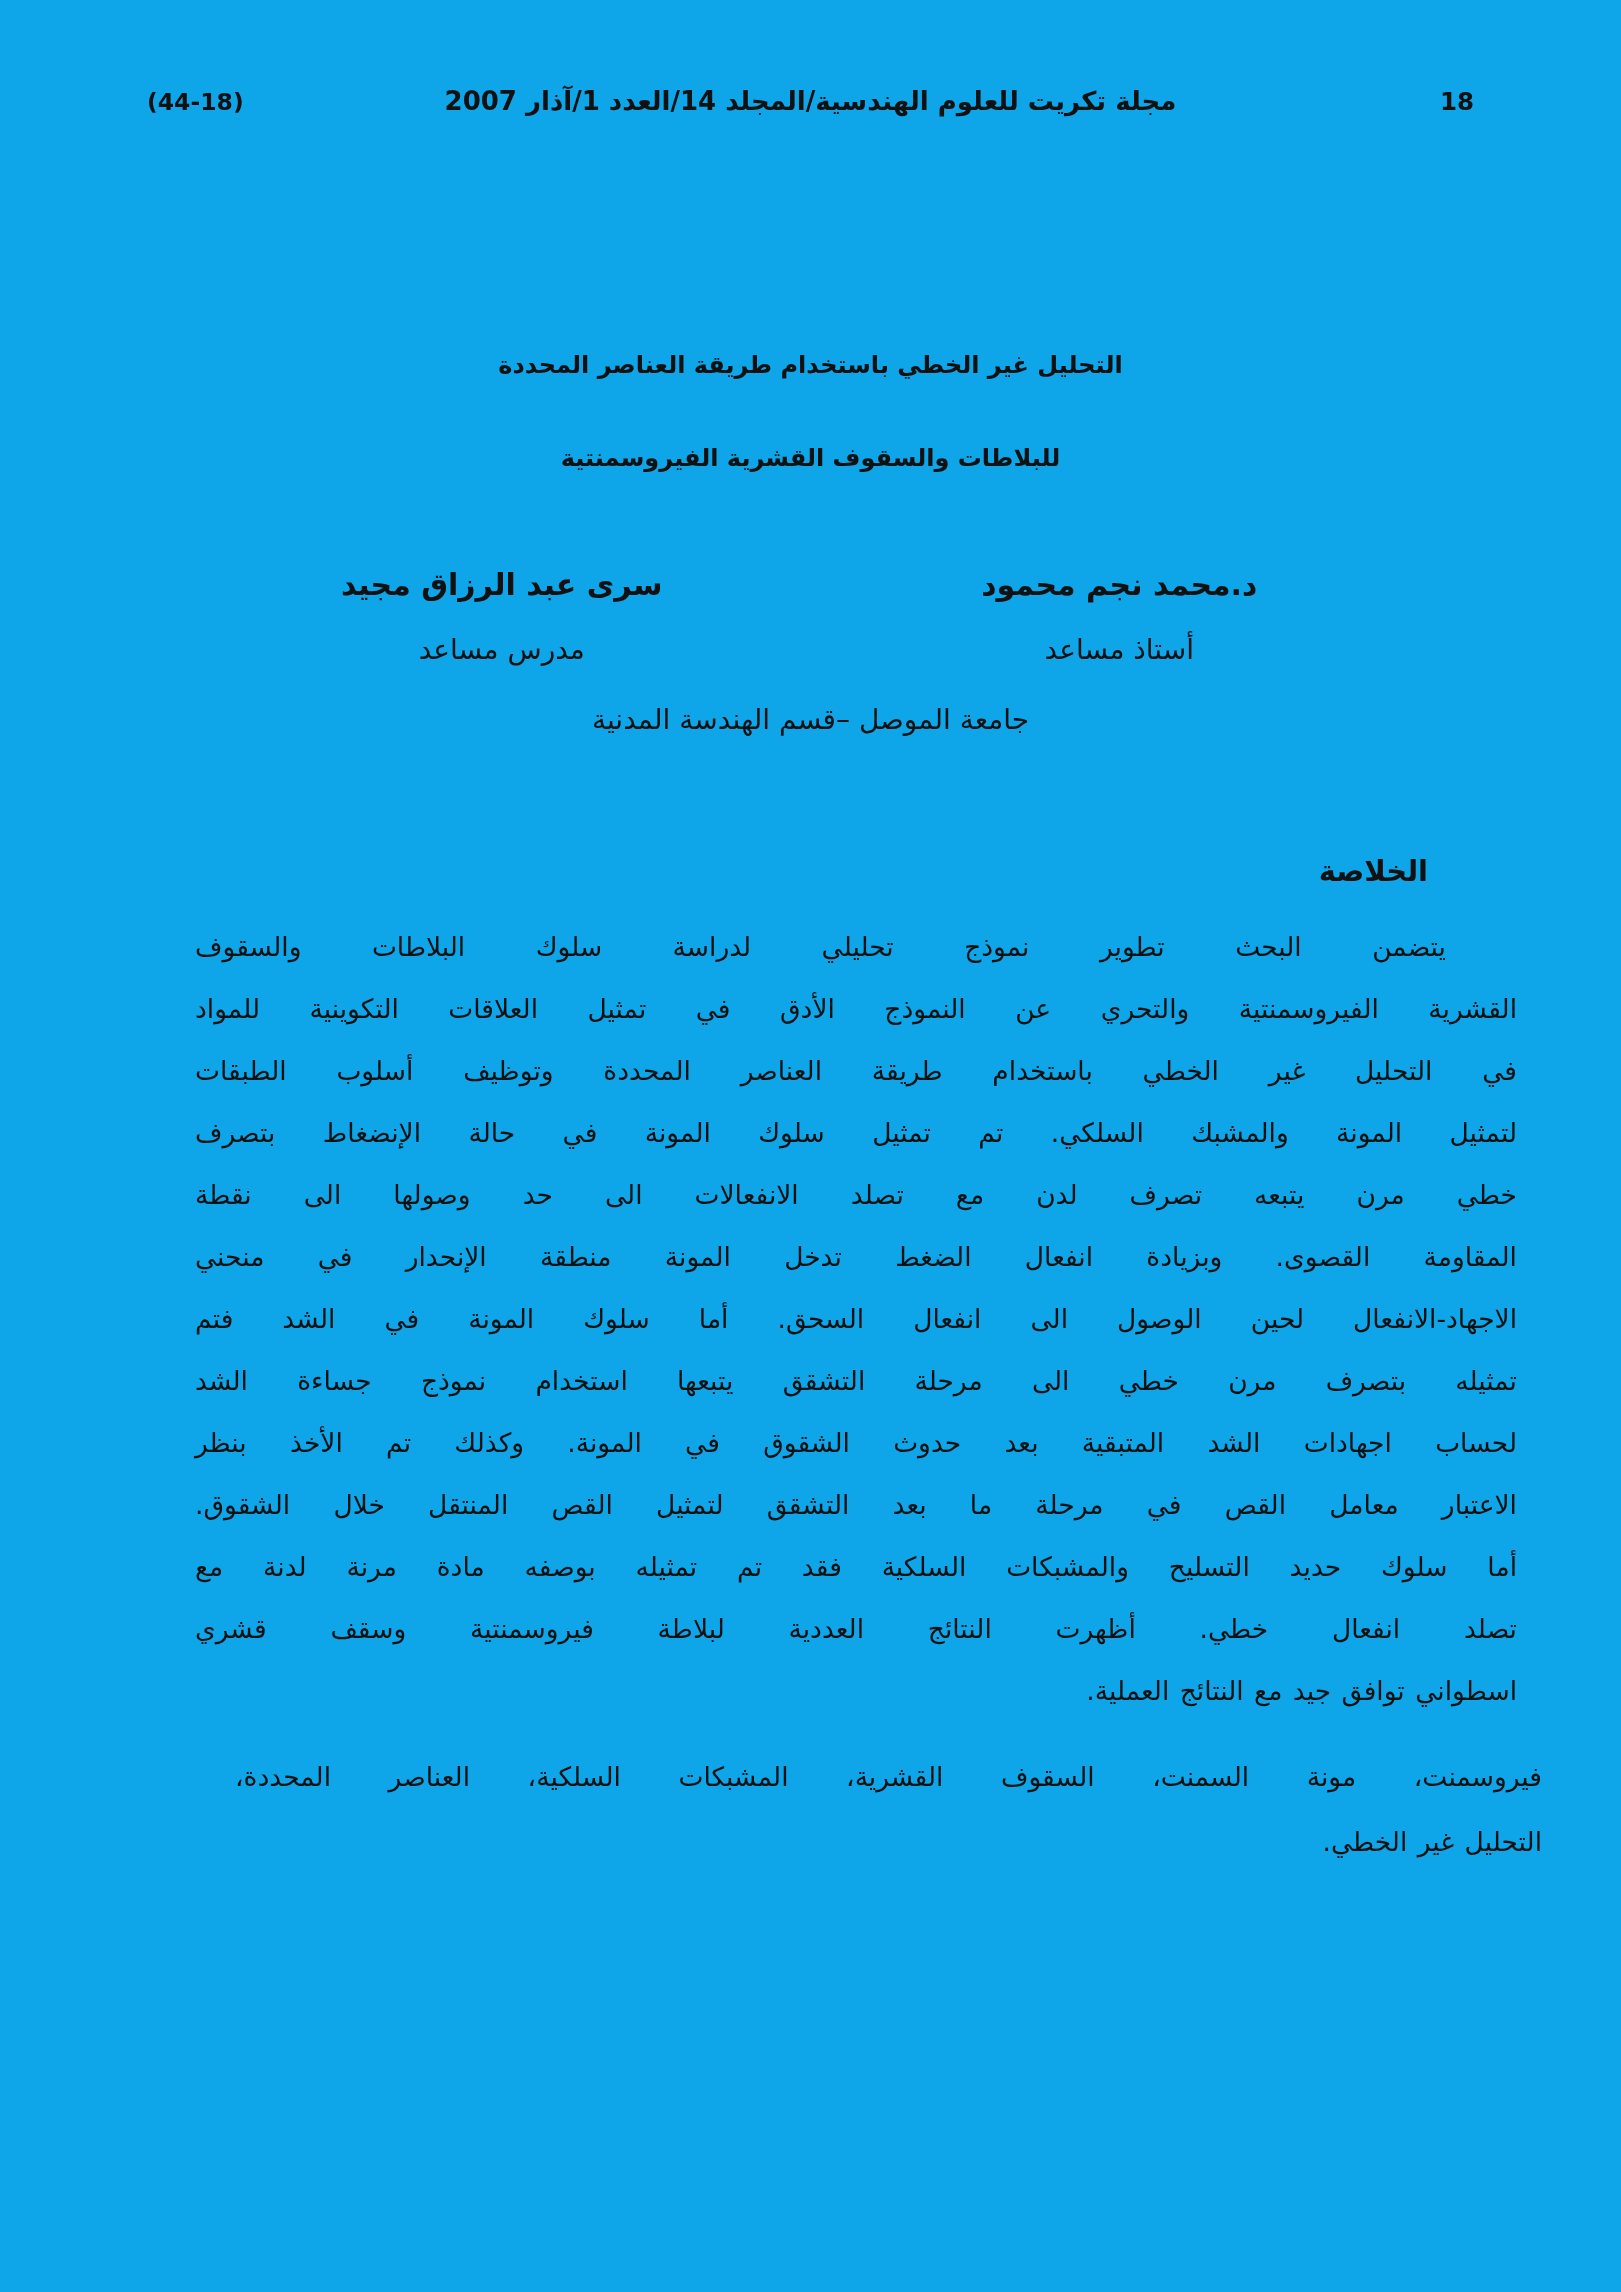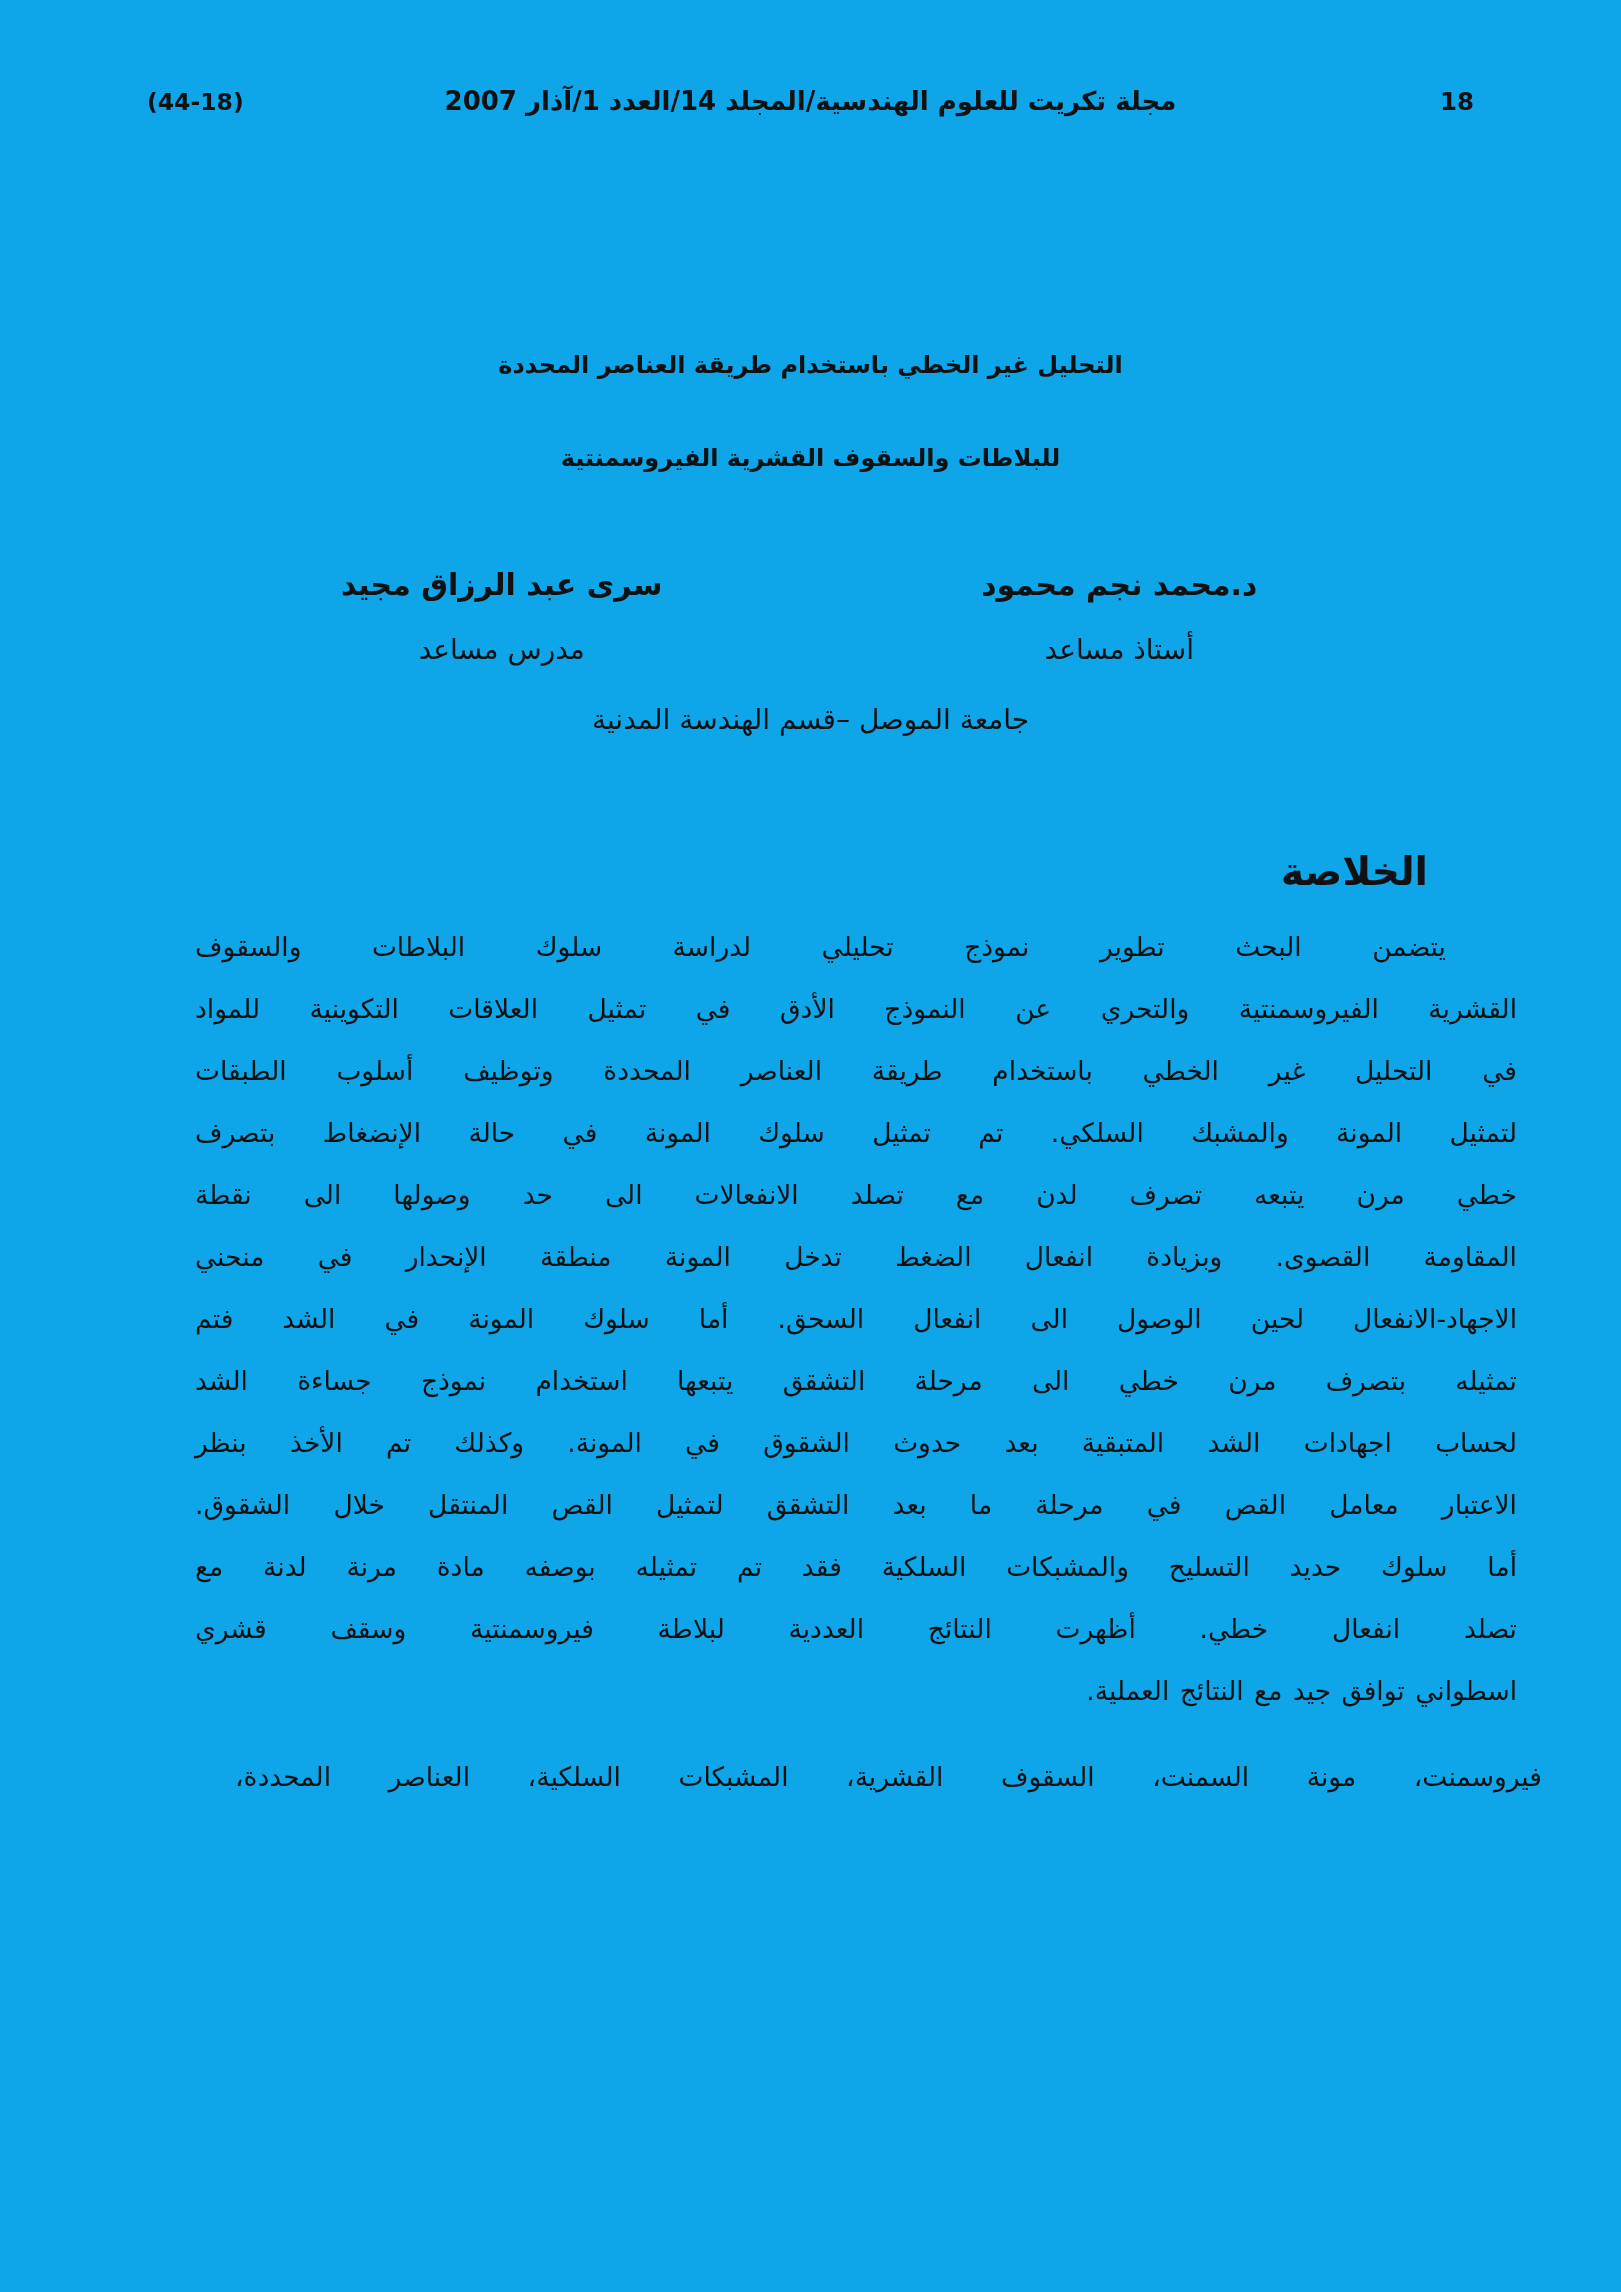--- a/index.html
+++ b/index.html
@@ -84,21 +84,21 @@
   .affiliation {
     margin-top: 29px;
     text-align: center;
     font-size: 28px;
     line-height: 41px;
   }
 
   
   .section-heading {
     padding: 0 193px 0 195px;
-    font-size: 39px;
+    font-size: 29px;
     font-weight: bold;
     line-height: 39px;
   }
   .abstract-heading { margin-top: 112px; }
 
   .abstract-body {
     margin-top: 25.5px;
     padding: 0 104px 0 195px;
     font-size: 26.5px;
   }
@@ -167,16 +167,17 @@
     <div class="para-line">لحساب اجهادات الشد المتبقية بعد حدوث الشقوق في المونة. وكذلك تم الأخذ بنظر</div>
     <div class="para-line">الاعتبار معامل القص في مرحلة ما بعد التشقق لتمثيل القص المنتقل خلال الشقوق.</div>
     <div class="para-line">أما سلوك حديد التسليح والمشبكات السلكية فقد تم تمثيله بوصفه مادة مرنة لدنة مع</div>
     <div class="para-line">تصلد انفعال خطي. أظهرت النتائج العددية لبلاطة فيروسمنتية وسقف قشري</div>
     <div class="para-line last-line">اسطواني توافق جيد مع النتائج العملية.</div>
   </div>
 
 
   <div class="keywords-body">
     <div class="para-line">فيروسمنت، مونة السمنت، السقوف القشرية، المشبكات السلكية، العناصر المحددة،</div>
+    <div class="para-line last-line">التحليل غير الخطي.</div>
   </div>
 
 </div>
 
 
 </body></html>

